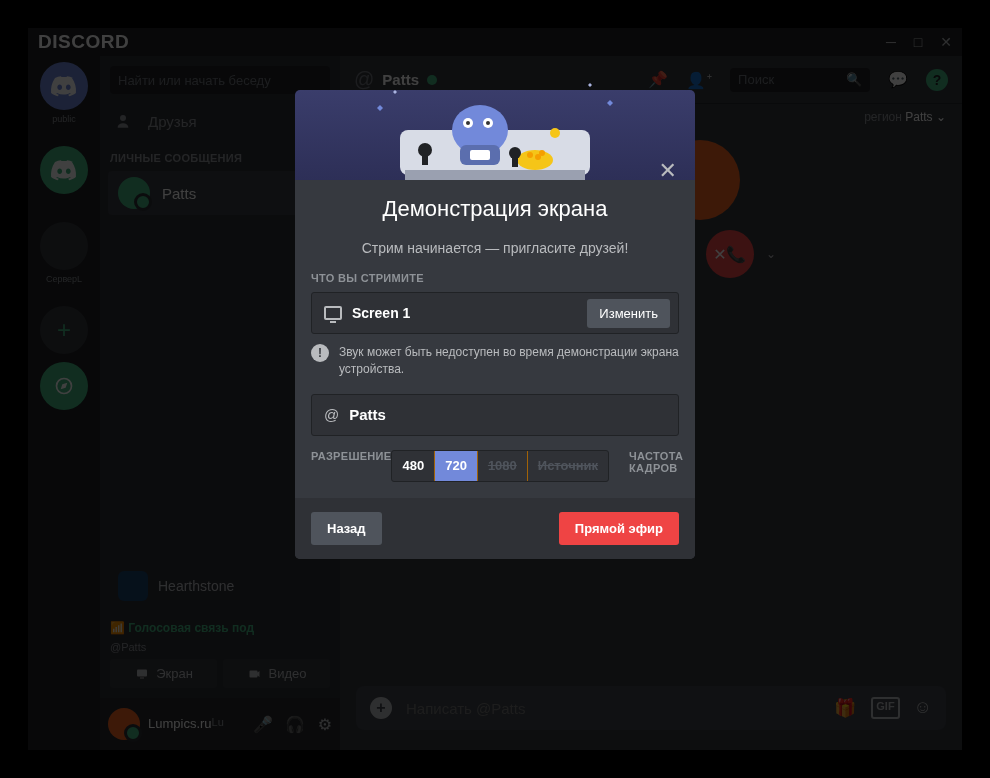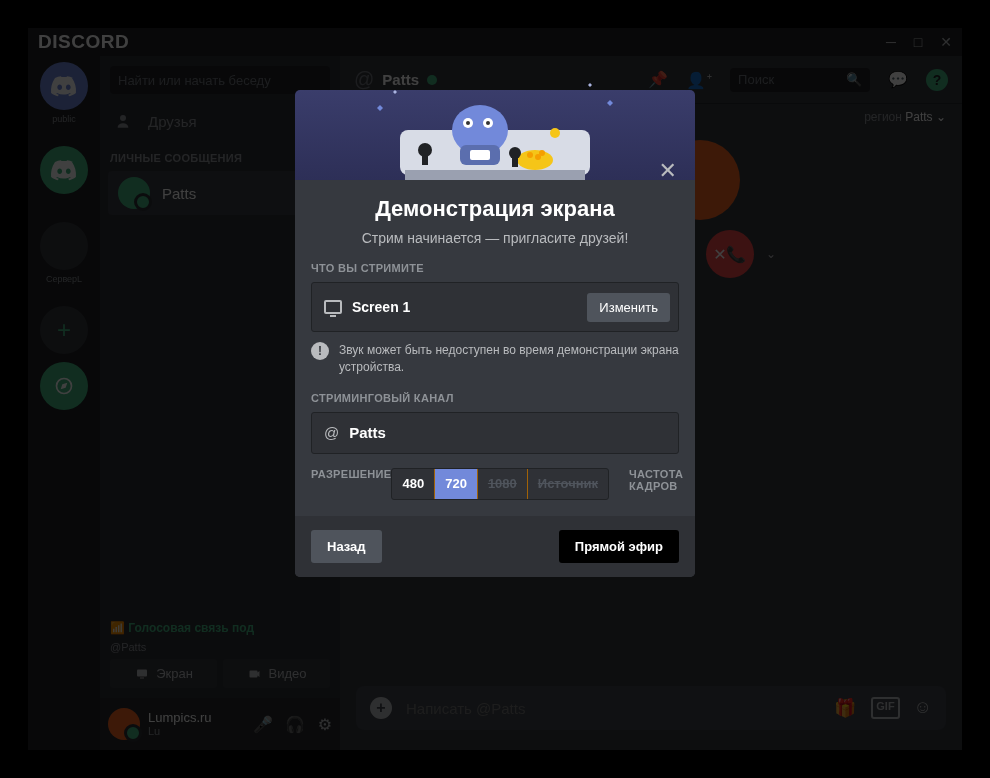--- a/index.html
+++ b/index.html
@@ -28,21 +28,21 @@
 .avatar.orange{background:#f26522}
 .avatar::after{content:"";position:absolute;bottom:-2px;right:-2px;width:12px;height:12px;border-radius:50%;background:#43b581;border:3px solid #2f3136}
 .panel-bottom{margin-top:auto}
 .game-card{margin:6px 10px;padding:8px;border-radius:4px;display:flex;align-items:center;gap:10px;color:#b9bbbe;font-size:14px}
 .game-icon{width:30px;height:30px;border-radius:6px;background:#1a436b}
 .voice-status{padding:6px 10px;color:#43b581;font-size:12px;font-weight:600}
 .voice-sub{color:#8e9297;font-size:11px;padding:0 10px 6px}
 .voice-btns{display:flex;gap:6px;padding:0 10px 10px}
 .vbtn{flex:1;background:#36393f;border:none;color:#b9bbbe;padding:7px;border-radius:3px;font-size:13px;display:flex;align-items:center;justify-content:center;gap:6px;cursor:pointer}
 .userpanel{background:#292b2f;height:52px;display:flex;align-items:center;padding:0 8px;gap:8px}
-.userinfo{display:flex;flex-direction:column;color:#fff;font-size:13px;line-height:1.2}
+.userinfo{display:flex;flex-direction:row;color:#fff;font-size:13px;line-height:1.2}
 .userinfo .sub{color:#8e9297;font-size:11px}
 .usericons{margin-left:auto;display:flex;gap:12px;color:#b9bbbe}
 .chat{flex:1;background:#36393f;display:flex;flex-direction:column;position:relative}
 .chat-header{height:48px;border-bottom:1px solid #26282c;display:flex;align-items:center;padding:0 14px;color:#fff;gap:8px}
 .chat-header .at{color:#72767d;font-size:20px}
 .chat-header .name{font-weight:700;font-size:15px}
 .chat-header .status-dot{width:10px;height:10px;border-radius:50%;background:#43b581}
 .hicons{margin-left:auto;display:flex;align-items:center;gap:18px;color:#b9bbbe}
 .hsearch{background:#202225;border-radius:4px;height:24px;width:140px;display:flex;align-items:center;padding:0 8px;color:#72767d;font-size:13px}
 .help{width:22px;height:22px;border-radius:50%;background:#43b581;color:#202225;display:flex;align-items:center;justify-content:center;font-size:14px;font-weight:700}
@@ -64,42 +64,42 @@
 .composer .plus{width:22px;height:22px;border-radius:50%;background:#b9bbbe;color:#40444b;display:flex;align-items:center;justify-content:center;font-weight:700}
 .composer input{flex:1;background:transparent;border:none;color:#dcddde;font-size:15px;outline:none}
 .composer .ricons{display:flex;gap:14px;font-size:18px}
 
 
 .overlay{position:absolute;left:0;top:0;right:0;bottom:0;background:rgba(0,0,0,0.75);display:flex;align-items:flex-start;justify-content:center}
 .modal{width:400px;margin-top:140px;background:#36393f;border-radius:5px;position:relative;display:flex;flex-direction:column}
 .hero{height:90px;border-radius:5px 5px 0 0;position:relative;background:linear-gradient(#3a3d6b,#2d2f57);overflow:visible;margin-top:-50px;display:flex;align-items:flex-end;justify-content:center}
 .hero svg{position:absolute;bottom:-5px}
 .closex{position:absolute;top:18px;right:18px;color:#b9bbbe;font-size:22px;cursor:pointer}
-.mtitle{color:#fff;font-size:22px;font-weight:700;text-align:center;margin-top:16px}
-.msub{color:#b9bbbe;font-size:14px;text-align:center;margin-top:8px}
+.mtitle{color:#fff;font-size:22px;font-weight:400;text-align:center;margin-top:16px}
+.msub{color:#b9bbbe;font-size:14px;text-align:center;margin-top:18px}
 .msection{padding:16px 16px 0}
 .mlabel{color:#8e9297;font-size:11px;font-weight:700;letter-spacing:0.3px;margin-bottom:8px}
-.srcbox{background:#2f3136;border:1px solid #202225;border-radius:3px;height:50px;display:flex;align-items:center;padding:0 8px 0 12px;gap:10px}
+.srcbox{background:#2f3136;border:1px solid #202225;border-radius:3px;height:42px;display:flex;align-items:center;padding:0 8px 0 12px;gap:10px}
 .srcbox .scr{color:#fff;font-size:14px;font-weight:600}
 .srcbox .change{margin-left:auto;background:#4f545c;color:#fff;border:none;padding:7px 12px;border-radius:3px;font-size:13px;cursor:pointer}
 .warn{display:flex;gap:10px;margin-top:10px;color:#b9bbbe;font-size:12px;line-height:1.4}
 .warn .i{width:18px;height:18px;border-radius:50%;background:#b9bbbe;color:#36393f;display:flex;align-items:center;justify-content:center;font-size:12px;font-weight:900;flex-shrink:0}
 .chanbox{background:#2f3136;border:1px solid #202225;border-radius:3px;height:42px;display:flex;align-items:center;padding:0 12px;gap:10px;color:#fff;font-weight:700;font-size:15px}
 .chanbox .at{color:#b9bbbe;font-weight:400}
 .opts{display:flex;gap:20px;padding:14px 16px 16px}
 .optcol{display:flex;flex-direction:row;gap:0}
 .seg{display:flex;border:1px solid #202225;border-radius:3px;overflow:hidden;background:#2f3136}
 .seg button{background:transparent;border:none;color:#fff;padding:7px 10px;font-size:13px;font-weight:700;cursor:pointer;border-right:1px solid #a16207}
 .seg button:last-child{border-right:none}
 .seg button.on{background:#7289da}
 .seg button.dis{color:#4f545c;cursor:default;font-weight:600}
 .seg button.strike{text-decoration:line-through}
 .mfooter{background:#2f3136;padding:14px 16px;display:flex;border-radius:0 0 5px 5px}
 .back{background:#4f545c;color:#fff;border:none;padding:9px 16px;border-radius:3px;font-size:13px;cursor:pointer;font-weight:600}
-.go{margin-left:auto;background:#000000;color:#fff;border:none;padding:9px 16px;border-radius:3px;font-size:13px;font-weight:600;cursor:pointer}
+.go{margin-left:auto;background:#ef4444;color:#fff;border:none;padding:9px 16px;border-radius:3px;font-size:13px;font-weight:600;cursor:pointer}
 .monitor-icon{width:18px;height:14px;border:2px solid #b9bbbe;border-radius:2px;position:relative;flex-shrink:0}
 .monitor-icon::after{content:"";position:absolute;bottom:-5px;left:4px;right:4px;height:2px;background:#b9bbbe}
 </style>
 </head>
 <body>
 
 <div class="outer">
   <div class="titlebar">
     <span class="brand">DISCORD</span>
     <div class="wincontrols">
@@ -145,20 +145,24 @@
           </svg>
         <span>Друзья</span>
       </div>
       <div class="section-h">ЛИЧНЫЕ СООБЩЕНИЯ</div>
       <div class="dm active">
         <div class="avatar"></div>
         <span>Patts</span>
       </div>
 
       <div class="panel-bottom">
+        <div class="game-card">
+          <div class="game-icon"></div>
+          <span>Hearthstone</span>
+        </div>
         <div class="voice-status">📶 <span>Голосовая связь под</span></div>
         <div class="voice-sub">@Patts</div>
         <div class="voice-btns">
           <button class="vbtn">
             <svg width="16" height="12" viewBox="0 0 24 24" fill="#b9bbbe">
                 <rect x="2" y="3" width="20" height="14" rx="2"></rect>
                 <path d="M8 21h8v-2H8z"></path>
               </svg>
             <span>Экран</span>
           </button>
@@ -278,21 +282,20 @@
         <span class="scr">Screen 1</span>
         <button class="change">Изменить</button>
       </div>
       <div class="warn">
         <div class="i">!</div>
         <span>Звук может быть недоступен во время демонстрации экрана устройства.</span>
       </div>
     </div>
 
     <div class="msection">
-      <div class="mlabel">СТРИМИНГОВЫЙ КАНАЛ</div>
       <div class="chanbox">
         <span class="at">@</span>
         <span>Patts</span>
       </div>
     </div>
 
     <div class="opts">
       <div class="optcol">
         <div class="mlabel">РАЗРЕШЕНИЕ</div>
         <div class="seg">

